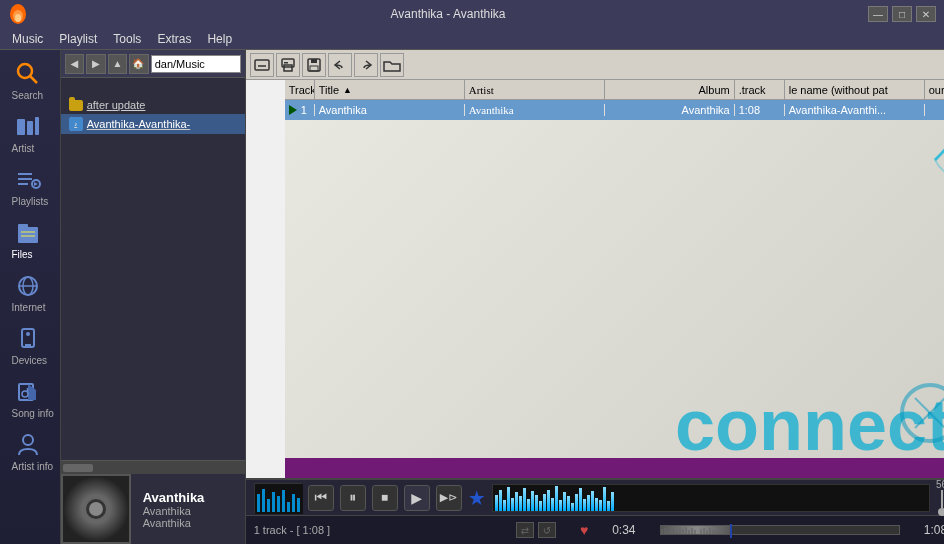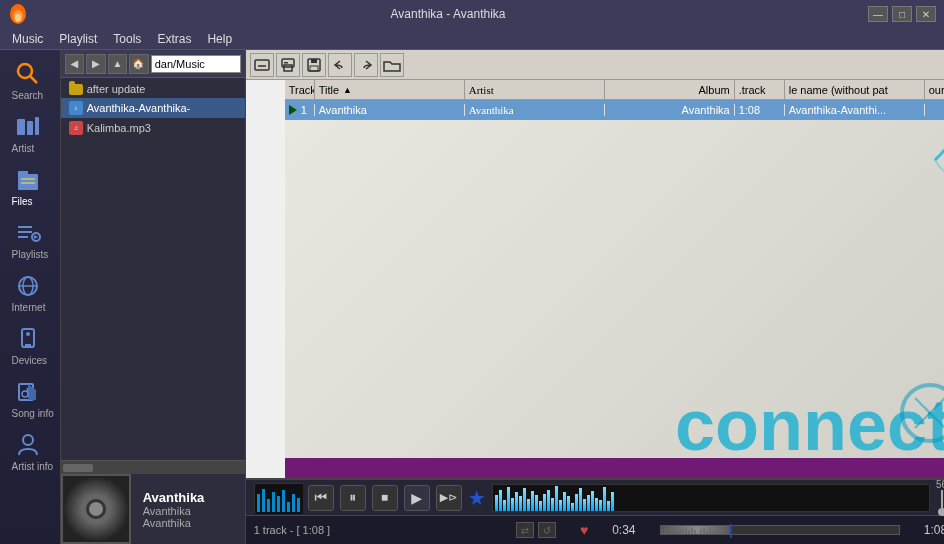--- a/index.html
+++ b/index.html
@@ -21,21 +21,21 @@
     #sidebar { width: 70px; background: linear-gradient(180deg, #2a2a45 0%, #1e1e35 100%); display: flex; flex-direction: column; align-items: center; padding-top: 4px; border-right: 1px solid #444; }
     .sidebar-item { display: flex; flex-direction: column; align-items: flex-start; padding: 6px 4px; cursor: pointer; width: 100%; color: #aaa; font-size: 10px; margin-left: 15px; }
     .sidebar-item.active { color: #fff; }
     .sidebar-icon { width: 32px; height: 28px; display: flex; align-items: center; justify-content: center; margin-bottom: 2px; }
 
     
     #filebrowser { width: 185px; background: #2d2d3d; border-right: 1px solid #444; display: flex; flex-direction: column; }
     #nav-bar { height: 28px; background: #3a3a52; display: flex; align-items: center; padding: 2px 4px; gap: 2px; border-bottom: 1px solid #555; }
     .nav-btn { width: 22px; height: 20px; background: #555; border: 1px solid #666; color: #ccc; font-size: 10px; cursor: pointer; display: flex; align-items: center; justify-content: center; }
     #path-box { flex: 1; background: #fff; color: #000; padding: 1px 3px; font-size: 11px; height: 18px; border: 1px solid #888; }
-    #file-list { flex: 1; overflow-y: auto; padding: 2px 0; }
+    #file-list { flex: 1; overflow-y: auto; padding: 18px 0; text-decoration: underline; }
     .file-item { padding: 3px 8px; cursor: pointer; display: flex; align-items: center; gap: 4px; color: #ccc; font-size: 11px; white-space: nowrap; overflow: hidden; text-overflow: ellipsis; }
     .file-item.selected { background: #3a5a8a; color: #fff; }
     .folder-icon { width: 14px; height: 11px; background: #c8a010; display: inline-block; position: relative; border-radius: 0 2px 2px 2px; }
     .folder-icon::before { content: ''; position: absolute; top: -3px; left: 0; width: 6px; height: 3px; background: #c8a010; border-radius: 2px 2px 0 0; }
     .mp3-icon { width: 14px; height: 14px; background: #cc4444; display: inline-block; border-radius: 2px; font-size: 6px; color: white; text-align: center; line-height: 14px; }
     .audio-file-icon { width: 14px; height: 14px; background: #4488cc; display: inline-block; border-radius: 2px; font-size: 6px; color: white; text-align: center; line-height: 14px; }
 
     
     #file-scrollbar { height: 14px; background: #444; border-top: 1px solid #555; display: flex; align-items: center; padding: 0 2px; }
 
@@ -137,42 +137,42 @@
     <div class="sidebar-item">
       <div class="sidebar-icon">
         <svg width="28" height="24" viewBox="0 0 28 24">
           <rect x="3" y="4" width="8" height="16" rx="1" fill="#6688cc"></rect>
           <rect x="13" y="6" width="6" height="14" rx="1" fill="#6688cc"></rect>
           <rect x="21" y="2" width="4" height="18" rx="1" fill="#6688cc"></rect>
         </svg>
       </div>
       <span>Artist</span>
     </div>
-    <div class="sidebar-item active">
-      <div class="sidebar-icon">
-        <svg width="28" height="24" viewBox="0 0 28 24">
-          <rect x="4" y="6" width="20" height="16" rx="1" fill="#6688cc"></rect>
-          <rect x="4" y="3" width="10" height="5" rx="1" fill="#6688cc"></rect>
-          <rect x="7" y="10" width="14" height="2" fill="#aabb88"></rect>
-          <rect x="7" y="14" width="14" height="2" fill="#aabb88"></rect>
-        </svg>
-      </div>
-      <span>Files</span>
-    </div>
     <div class="sidebar-item">
       <div class="sidebar-icon">
         <svg width="28" height="24" viewBox="0 0 28 24">
           <rect x="4" y="5" width="14" height="2" fill="#6688cc"></rect>
           <rect x="4" y="10" width="14" height="2" fill="#6688cc"></rect>
           <rect x="4" y="15" width="10" height="2" fill="#6688cc"></rect>
           <circle cx="22" cy="16" r="4" fill="none" stroke="#6688cc" stroke-width="2"></circle>
           <polygon points="20,14 24,16 20,18" fill="#6688cc"></polygon>
         </svg>
       </div>
       <span>Playlists</span>
+    </div>
+    <div class="sidebar-item active">
+      <div class="sidebar-icon">
+        <svg width="28" height="24" viewBox="0 0 28 24">
+          <rect x="4" y="6" width="20" height="16" rx="1" fill="#6688cc"></rect>
+          <rect x="4" y="3" width="10" height="5" rx="1" fill="#6688cc"></rect>
+          <rect x="7" y="10" width="14" height="2" fill="#aabb88"></rect>
+          <rect x="7" y="14" width="14" height="2" fill="#aabb88"></rect>
+        </svg>
+      </div>
+      <span>Files</span>
     </div>
     <div class="sidebar-item">
       <div class="sidebar-icon">
         <svg width="28" height="28" viewBox="0 0 28 28">
           <circle cx="14" cy="14" r="9" fill="none" stroke="#6688cc" stroke-width="2"></circle>
           <ellipse cx="14" cy="14" rx="5" ry="9" fill="none" stroke="#6688cc" stroke-width="1.5"></ellipse>
           <line x1="5" y1="14" x2="23" y2="14" stroke="#6688cc" stroke-width="1.5"></line>
         </svg>
       </div>
       <span>Internet</span>
@@ -218,24 +218,20 @@
       <input id="path-box" class="nav-btn" type="text" style="width: 90px; flex: 1 1 0%;" value="dan/Music">
     </div>
     <div id="file-list">
       <div class="file-item">
         <span class="folder-icon"></span>
         <span>after update</span>
       </div>
       <div class="file-item selected">
         <span class="audio-file-icon">♪</span>
         <span>Avanthika-Avanthika-</span>
-      </div>
-      <div class="file-item">
-        <span class="mp3-icon">♫</span>
-        <span>Kalimba.mp3</span>
       </div>
     </div>
     <div id="file-scrollbar">
       <div style="width:30px;height:8px;background:#666;border-radius:2px;"></div>
     </div>
 
     <div id="player-info-section">
       <div id="album-art">
         <div id="album-art-inner"></div>
       </div>

